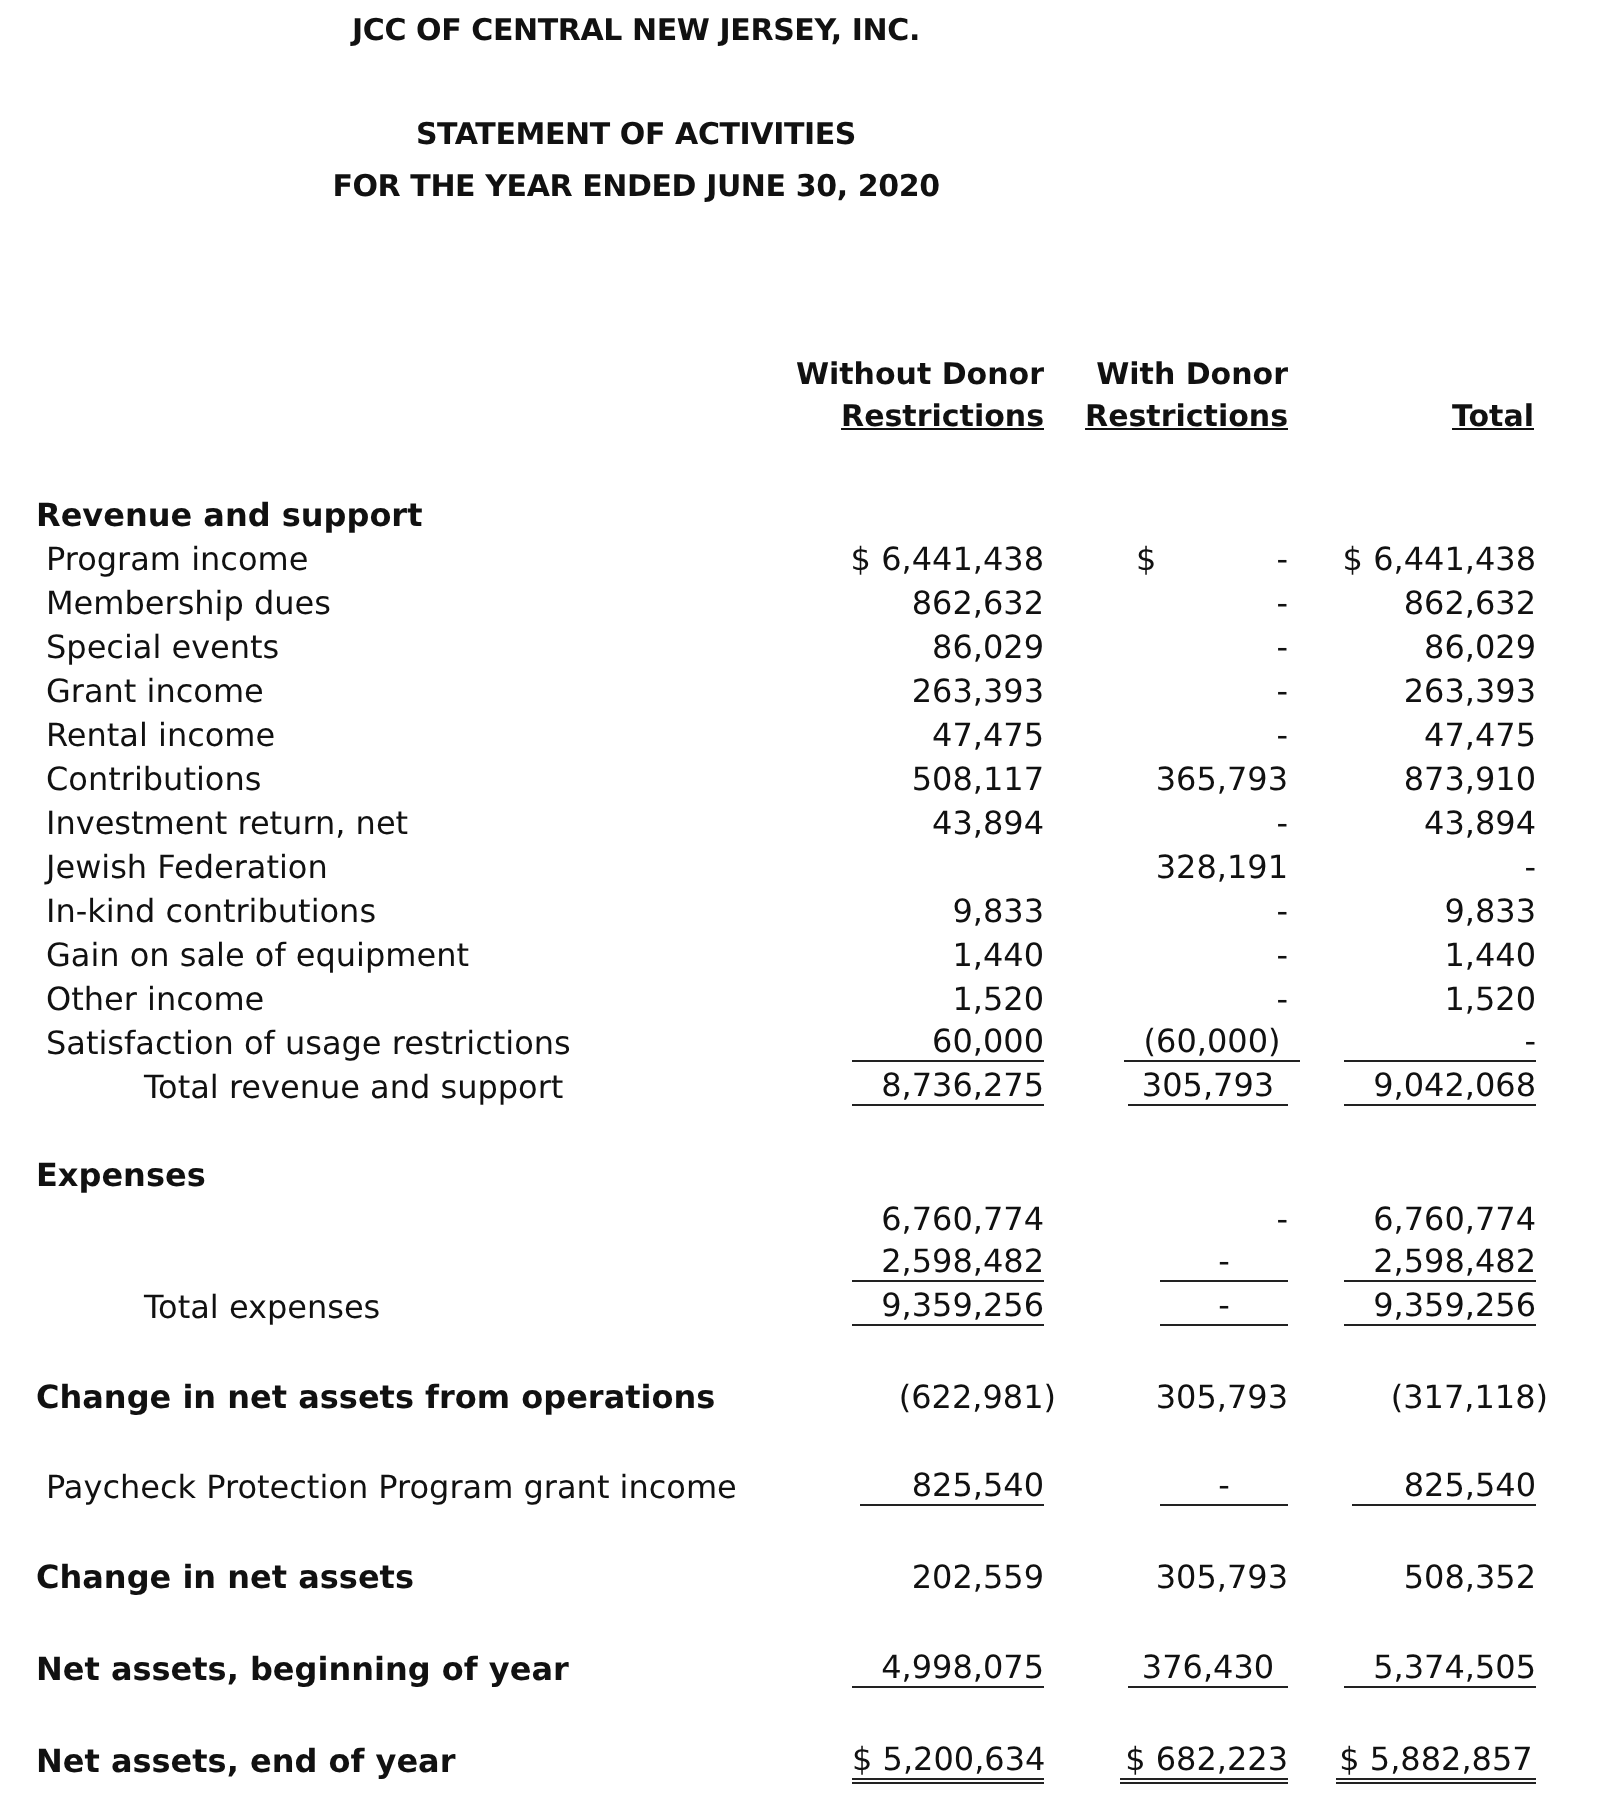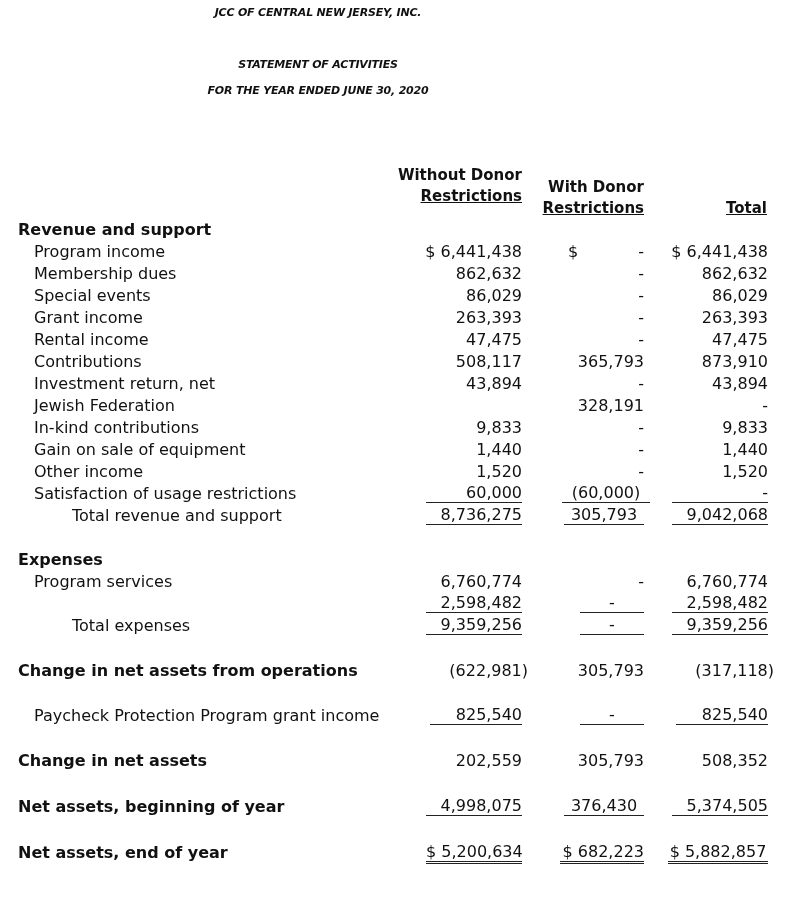--- a/index.html
+++ b/index.html
@@ -3,38 +3,38 @@
   <meta charset="utf-8">
   <style>
     html, body { margin: 0; padding: 0; background: #ffffff; }
     body {
       width: 800px; height: 902px; position: relative; overflow: hidden;
       font-family: "DejaVu Sans", "Liberation Sans", sans-serif;
       color: #111111;
     }
     .title {
       position: absolute; left: 0; width: 636px; text-align: center;
-      font-weight: bold; font-size: 11px; letter-spacing: -0.2px; font-style: italic;
+      font-weight: bold; font-size: 15px; letter-spacing: -0.2px;
     }
     .t1 { top: 6px; }
     .t2 { top: 58px; text-align: center; }
     .t3 { top: 84px; }
 
     .colhead {
       position: absolute; font-weight: bold; font-size: 15px; text-align: right; line-height: 21px;
     }
     .colhead .u { text-decoration: underline; }
-    .ch1 { left: 390px; width: 132px; top: 165px; }
+    .ch1 { left: 390px; width: 132px; top: 177px; }
     .ch2 { left: 530px; width: 114px; top: 177px; }
     .ch3 { left: 660px; width: 107px; top: 198px; }
 
     .row {
-      position: absolute; left: 0; width: 800px; height: 22px; font-size: 16px; line-height: 22px;
-    }
-    .row .label { position: absolute; left: 34px; white-space: nowrap; }
+      position: absolute; left: 0; width: 800px; height: 22px; font-size: 16px; line-height: 22px; margin-top: 28px;
+    }
+    .row .label { position: absolute; left: 23px; white-space: nowrap; }
     .row .label.section { left: 18px; font-weight: bold; }
     .row .label.total { left: 72px; }
     .row .c {
       position: absolute; text-align: right; white-space: nowrap;
     }
     .c1 { left: 400px; width: 122px; }
     .c2 { left: 540px; width: 104px; }
     .c3 { left: 660px; width: 108px; }
     .c1.paren { width: 128px; }
     .c3.paren { width: 114px; }
@@ -151,21 +151,20 @@
     <span class="label total">Total revenue and support</span>
     <span class="c c1 ul">8,736,275</span>
     <span class="c c2 ul" style="left:564px;width:80px;">305,793</span>
     <span class="c c3 ul">9,042,068</span>
   </div>
 
   <div class="row" style="top:549px">
     <span class="label section">Expenses</span>
   </div>
   <div class="row" style="top:571px">
-    <span class="label">Program services</span>
     <span class="c c1">6,760,774</span>
     <span class="c c2">-</span>
     <span class="c c3">6,760,774</span>
   </div>
   <div class="row" style="top:593px">
     <span class="c c1 ul">2,598,482</span>
     <span class="c c2 ul" style="left:580px;width:64px;">-</span>
     <span class="c c3 ul">2,598,482</span>
   </div>
   <div class="row" style="top:615px">

